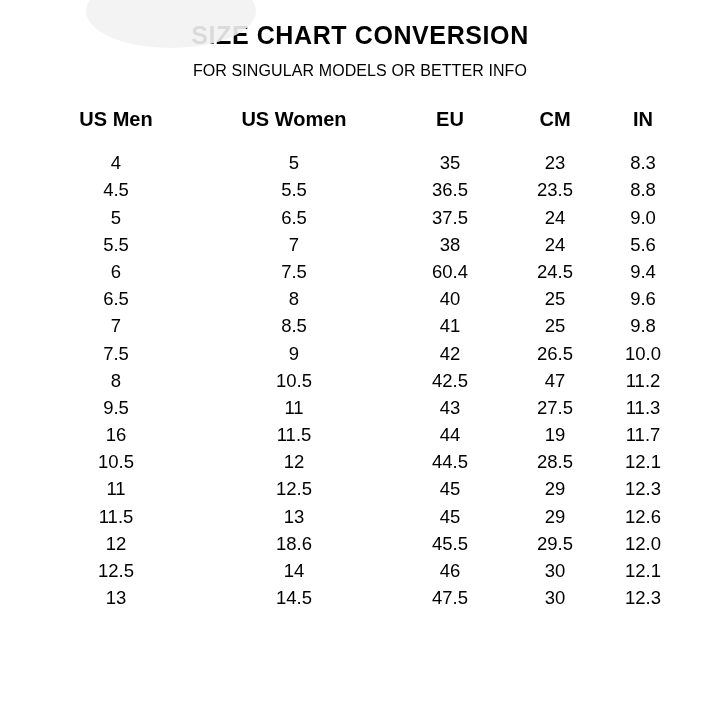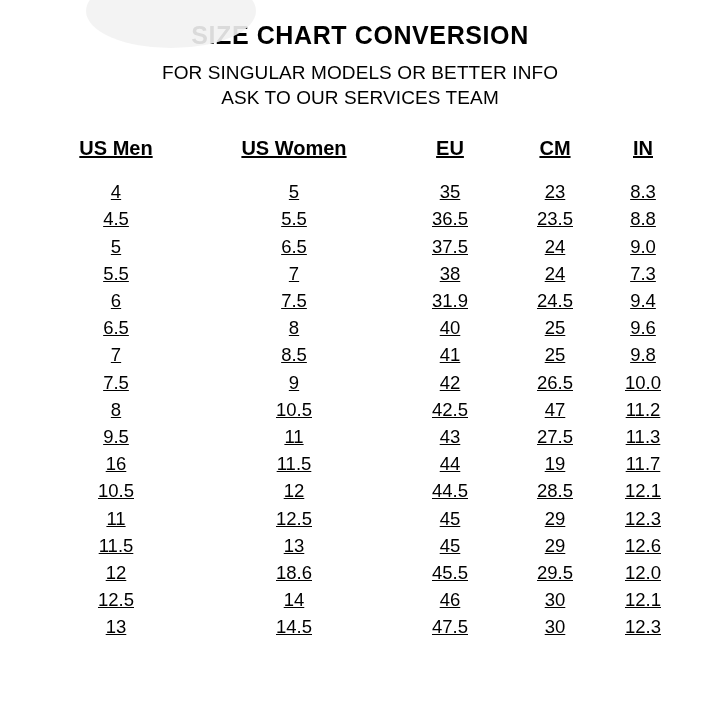--- a/index.html
+++ b/index.html
@@ -35,31 +35,30 @@
     text-align: center;
   }
   .title {
     font-size: 25px;
     font-weight: bold;
     letter-spacing: 0.6px;
     margin: 0 0 10px 0;
     line-height: 1.1;
   }
   .subtitle {
-    font-size: 19px;
+    font-size: 16px;
     line-height: 1.32;
     margin: 0;
     letter-spacing: 0.1px;
   }
   table.size-table {
     width: 648px;
     margin: 26px auto 16px auto;
     border-collapse: collapse;
     table-layout: fixed;
-    text-decoration: underline;
   }
   table.size-table th {
     font-size: 20px;
     font-weight: bold;
     padding-bottom: 19px;
     text-align: center;
   }
   table.size-table td {
     font-size: 18.5px;
     padding: 2.6px 0;
@@ -74,21 +73,20 @@
 </head>
 <body>
 
 <div class="page">
 
   <div class="watermark"></div>
 
   <div class="header">
     <h1 class="title">SIZE CHART CONVERSION</h1>
     <p class="subtitle">FOR SINGULAR MODELS OR BETTER INFO</p>
-    <p class="subtitle">ASK TO OUR SERVICES TEAM</p>
   </div>
 
   <table class="size-table">
     <colgroup>
       <col class="c-usmen">
       <col class="c-uswomen">
       <col class="c-eu">
       <col class="c-cm">
       <col class="c-in">
     </colgroup>
@@ -121,26 +119,26 @@
         <td>6.5</td>
         <td>37.5</td>
         <td>24</td>
         <td>9.0</td>
       </tr>
       <tr>
         <td>5.5</td>
         <td>7</td>
         <td>38</td>
         <td>24</td>
-        <td>7.3</td>
+        <td>5.6</td>
       </tr>
       <tr>
         <td>6</td>
         <td>7.5</td>
-        <td>31.9</td>
+        <td>60.4</td>
         <td>24.5</td>
         <td>9.4</td>
       </tr>
       <tr>
         <td>6.5</td>
         <td>8</td>
         <td>40</td>
         <td>25</td>
         <td>9.6</td>
       </tr>

